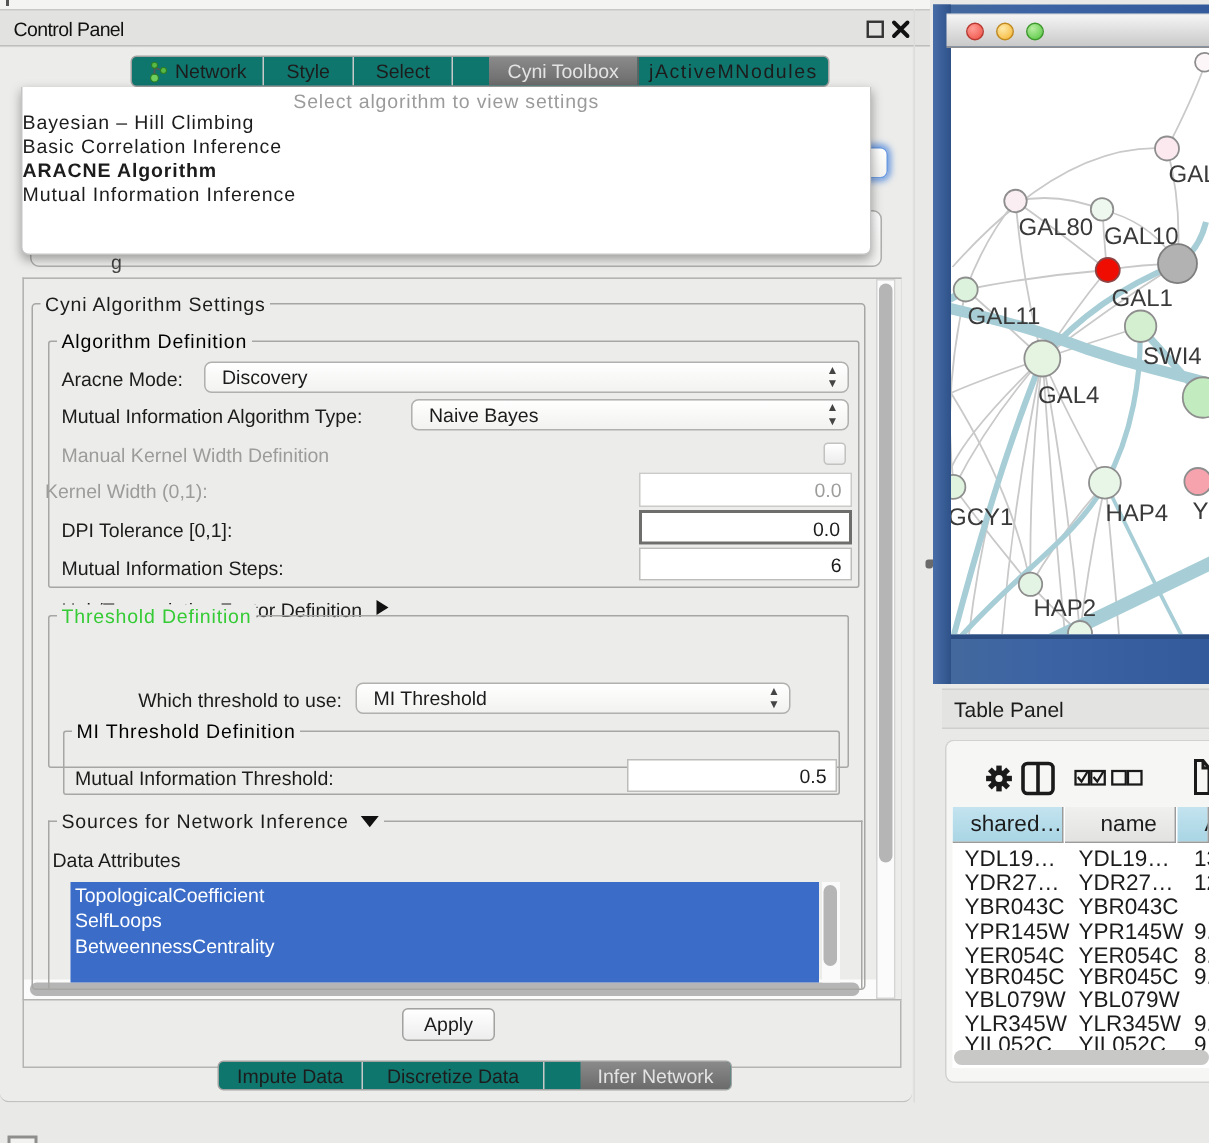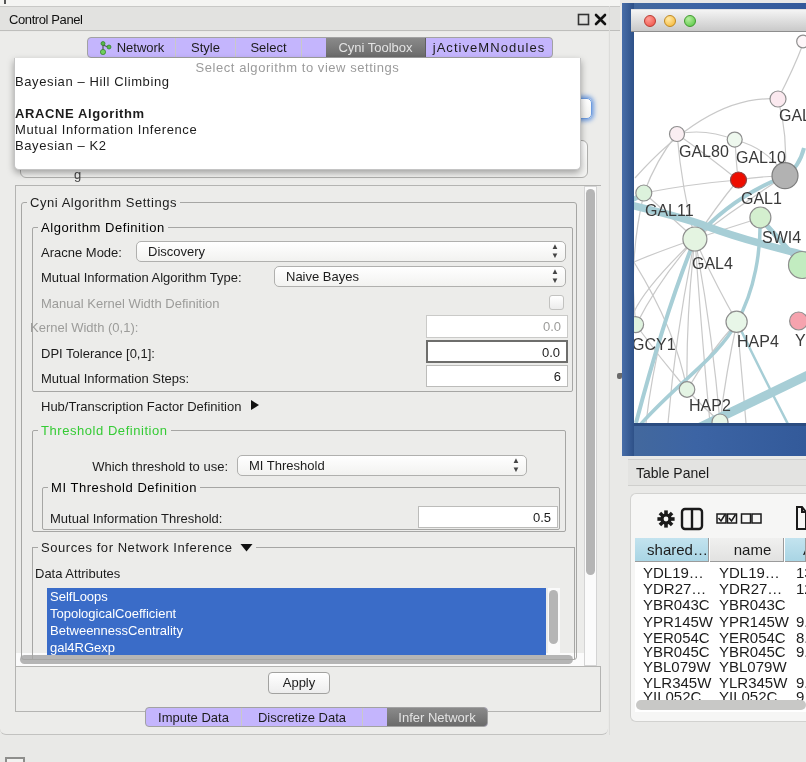--- a/index.html
+++ b/index.html
@@ -5,21 +5,21 @@
 * { margin:0; padding:0; box-sizing:border-box; }
 html,body { width:806px; height:762px; overflow:hidden; }
 body { font-family:"Liberation Sans", sans-serif; background:#e9e9e7; position:relative; font-size:13px; color:#1c1c1c; }
 .abs { position:absolute; }
 
 #topstrip { left:0; top:0; width:620px; height:6px; background:#f4f4f2; }
 #titlebar { left:0; top:6px; width:620px; height:25px; background:#e2e2e0; border-top:1px solid #c8c8c6; border-bottom:1px solid #bebebc; }
 #titlebar .t { position:absolute; left:9px; top:5px; font-size:13px; letter-spacing:-0.4px; color:#111; }
 #cpbody { left:0; top:32px; width:608px; height:703px; background:#ececea; border-bottom:1px solid #c2c2c0; border-radius:0 0 6px 6px; }
 
-.tabstrip { position:absolute; display:flex; background:#c4b5fd; border:1px solid #a2a2a2; border-radius:4px; overflow:hidden; }
+.tabstrip { position:absolute; display:flex; background:#0f766e; border:1px solid #a2a2a2; border-radius:4px; overflow:hidden; }
 .tabstrip .seg { display:flex; align-items:center; justify-content:center; border-right:1px solid #c9c9c9; color:#1c1c1c; white-space:nowrap; }
 .tabstrip .seg:last-child { border-right:none; }
 .tabstrip .sel { background:linear-gradient(#8a8a8a,#6b6b6b); color:#e3e3e3; border-right-color:#5f5f5f;margin-left:24px; }
 #toptabs { left:87px; top:37px; height:21px; }
 #bottabs { left:145px; top:707px; height:20px; }
 
 #popup { left:14px; top:58px; width:567px; height:112px; background:#ffffff; border:1px solid #c4c4c4; border-top:none; border-radius:0 0 5px 5px; box-shadow:0 3px 7px rgba(0,0,0,0.35); z-index:40; }
 #popup .hd { position:absolute; left:0; top:2px; width:100%; text-align:center; color:#9b9b9b; letter-spacing:0.55px; }
 #popup .it { position:absolute; left:0px; height:16px; line-height:16px; padding-left:0px; width:560px; letter-spacing:0.6px; }
 
@@ -86,23 +86,23 @@
 </div>
 
 <div class="combo" style="left:20px;top:98px;width:572px;box-shadow:0 0 4px 2px rgba(70,130,220,0.75);border-color:#6d9ce0"></div>
 <div class="combo" style="left:20px;top:140px;width:568px;height:38px;border-radius:6px">
   <span style="position:absolute;left:53px;top:24px;color:#444">g</span>
 </div>
 
 <div class="abs" id="popup">
   <div class="hd">Select algorithm to view settings</div>
   <div class="it" style="top:16px">Bayesian – Hill Climbing</div>
+  <div class="it" style="top:32px">Basic Correlation Inference</div>
   <div class="it bold" style="top:48px">ARACNE Algorithm</div>
   <div class="it" style="top:64px">Mutual Information Inference</div>
-  <div class="it" style="top:80px">Bayesian – K2</div>
 </div>
 
 <div class="abs" style="left:15px;top:185px;width:586px;height:527px;border:1px solid #b4b4b2;background:#ececea"></div>
 <div class="abs" id="scrollpane"></div>
 <div class="abs" id="vsb"></div>
 <div class="abs" id="vsbthumb"></div>
 <div class="abs" id="hsb"></div>
 <div class="abs" id="hsbthumb"></div>
 
 <div class="fs" style="left:21px;top:202px;width:556px;height:458px;border-radius:3px">
@@ -131,21 +131,21 @@
 <label class="row" style="left:41px;top:346px">DPI Tolerance [0,1]:</label>
 <div class="inp" style="left:426px;top:340px;width:142px;height:23px;border:2px solid #6e6e6c">0.0</div>
 <label class="row" style="left:41px;top:371px">Mutual Information Steps:</label>
 <div class="inp" style="left:426px;top:365px;width:142px;height:22px">6</div>
 <label class="row" style="left:41px;top:399px">Hub/Transcription Factor Definition
   <svg width="10" height="12" viewBox="0 0 10 12" style="margin-left:5px">
       <path d="M1 1 L9 6 L1 11 Z" fill="#111"></path>
     </svg>
 </label>
 
-<div class="fs" style="left:32px;top:430px;width:534px;height:102px">
+<div class="fs" style="left:32px;top:410px;width:534px;height:102px">
   <span class="lg green">Threshold Definition</span>
 </div>
 <label class="row" style="left:60px;top:459px;width:168px;text-align:right">Which threshold to use:</label>
 <div class="combo" style="left:237px;top:455px;width:290px">MI Threshold
   <span class="arr">
       <div>▲</div>
       <div>▼</div>
     </span></div>
 <div class="fs" style="left:42px;top:487px;width:518px;height:43px">
   <span class="lg blue">MI Threshold Definition</span>
@@ -155,24 +155,23 @@
 
 <div class="fs" style="left:32px;top:547px;width:543px;height:112px;border-bottom:none;border-radius:0">
   <span class="lg" style="font-weight:normal">Sources for Network Inference
     <svg width="13" height="9" viewBox="0 0 13 9" style="margin-left:3px">
         <path d="M0.5 1 L12.5 1 L6.5 8.5 Z" fill="#111"></path>
       </svg>
   </span>
 </div>
 <label class="row" style="left:35px;top:566px">Data Attributes</label>
 <div class="abs" style="left:47px;top:588px;width:499px;height:67px;background:#3a6cc8;color:#fff;overflow:hidden">
+  <div style="padding-left:3px;height:17px;line-height:17px">TopologicalCoefficient</div>
   <div style="padding-left:3px;height:17px;line-height:17px">SelfLoops</div>
-  <div style="padding-left:3px;height:17px;line-height:17px">TopologicalCoefficient</div>
   <div style="padding-left:3px;height:17px;line-height:17px">BetweennessCentrality</div>
-  <div style="padding-left:3px;height:17px;line-height:17px">gal4RGexp</div>
 </div>
 <div class="abs" style="left:548px;top:588px;width:12px;height:67px;background:#fafafa"></div>
 <div class="abs" style="left:549px;top:590px;width:9px;height:54px;background:#b5b5b5;border-radius:5px"></div>
 
 <div class="abs" style="left:268px;top:672px;width:62px;height:22px;background:linear-gradient(#ffffff,#ededed);border:1px solid #a2a2a0;border-radius:4px;text-align:center;line-height:20px;font-size:13px">Apply</div>
 
 <div class="tabstrip" id="bottabs">
   <div class="seg" style="width:96px">Impute Data</div>
   <div class="seg" style="width:121px">Discretize Data</div>
   <div class="seg sel" style="width:100px">Infer Network</div>

